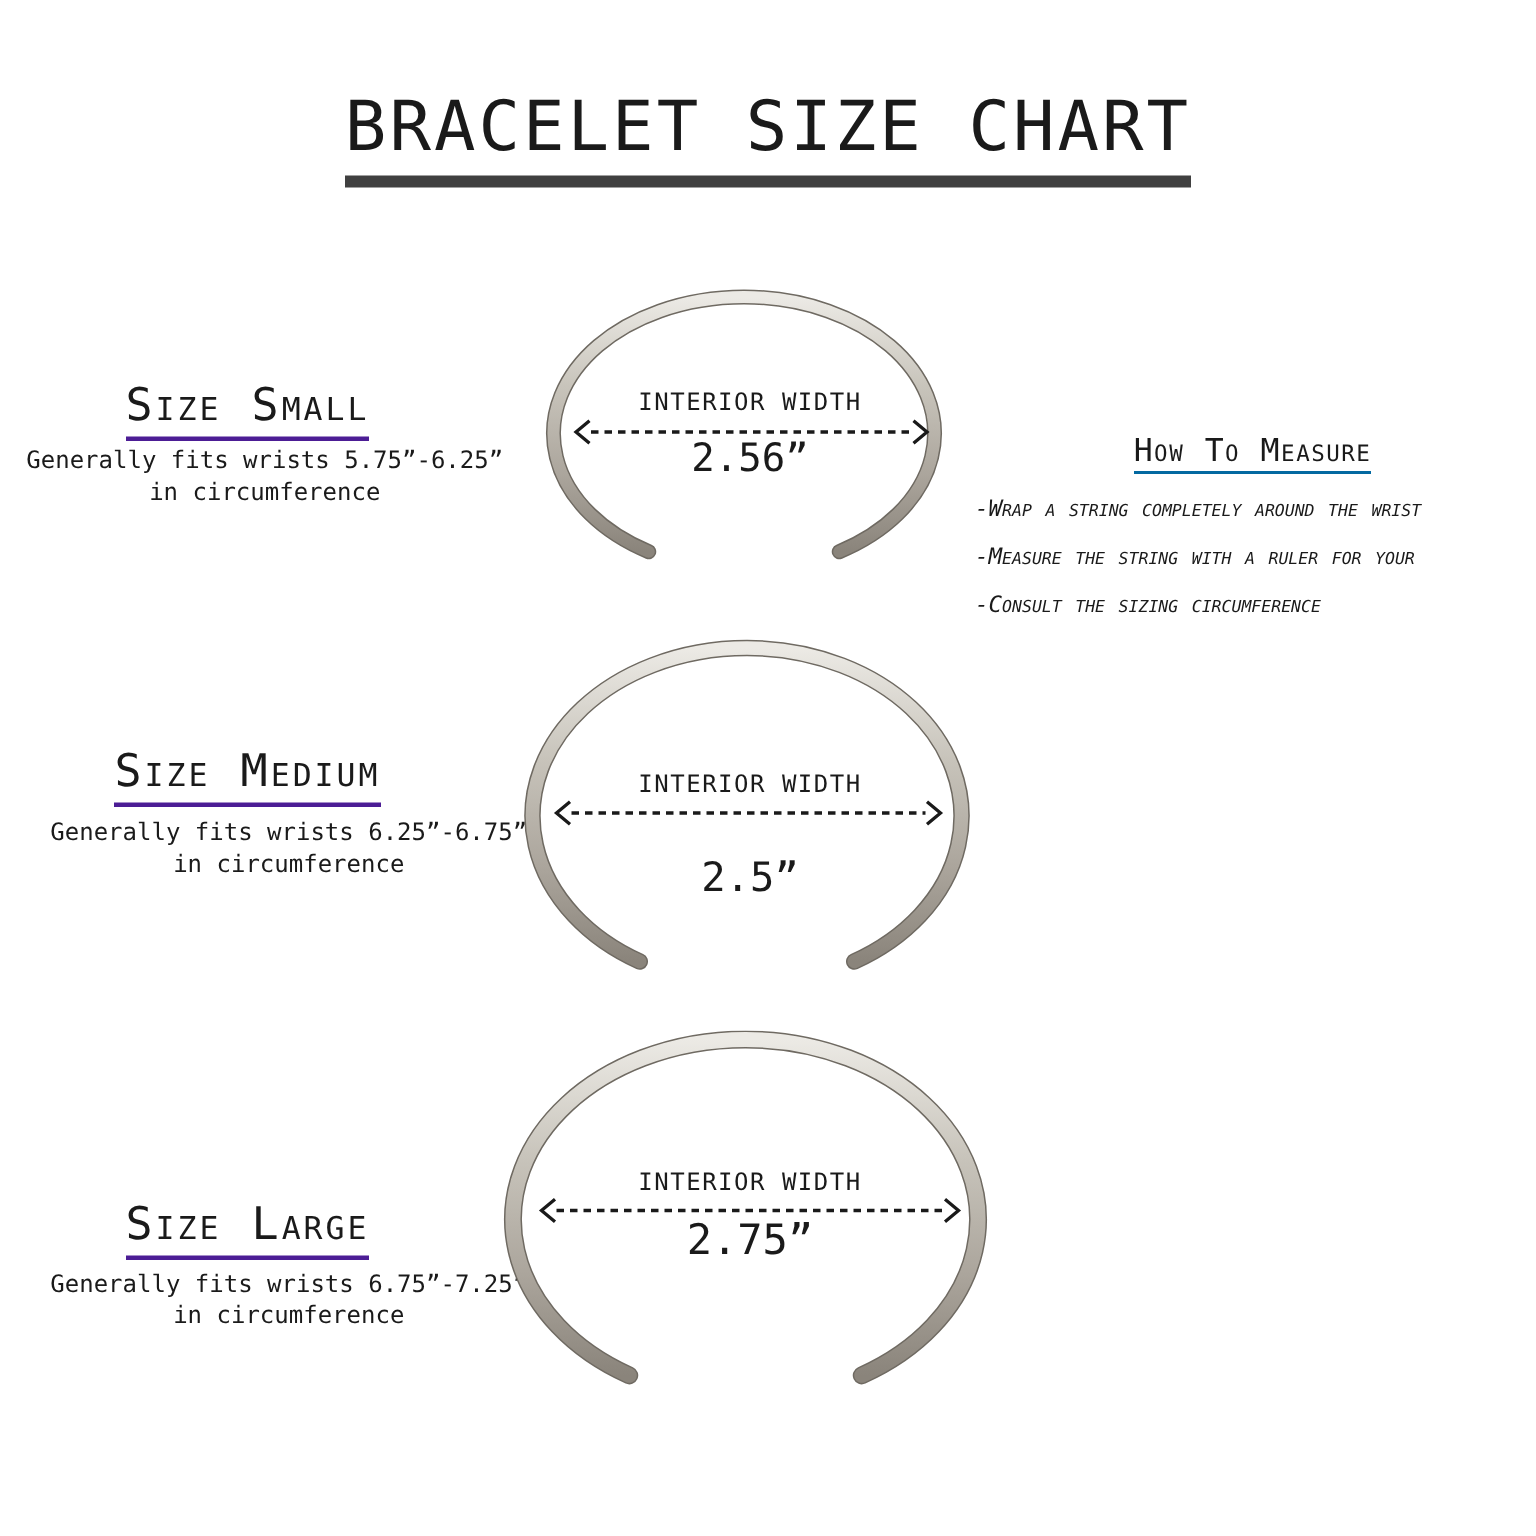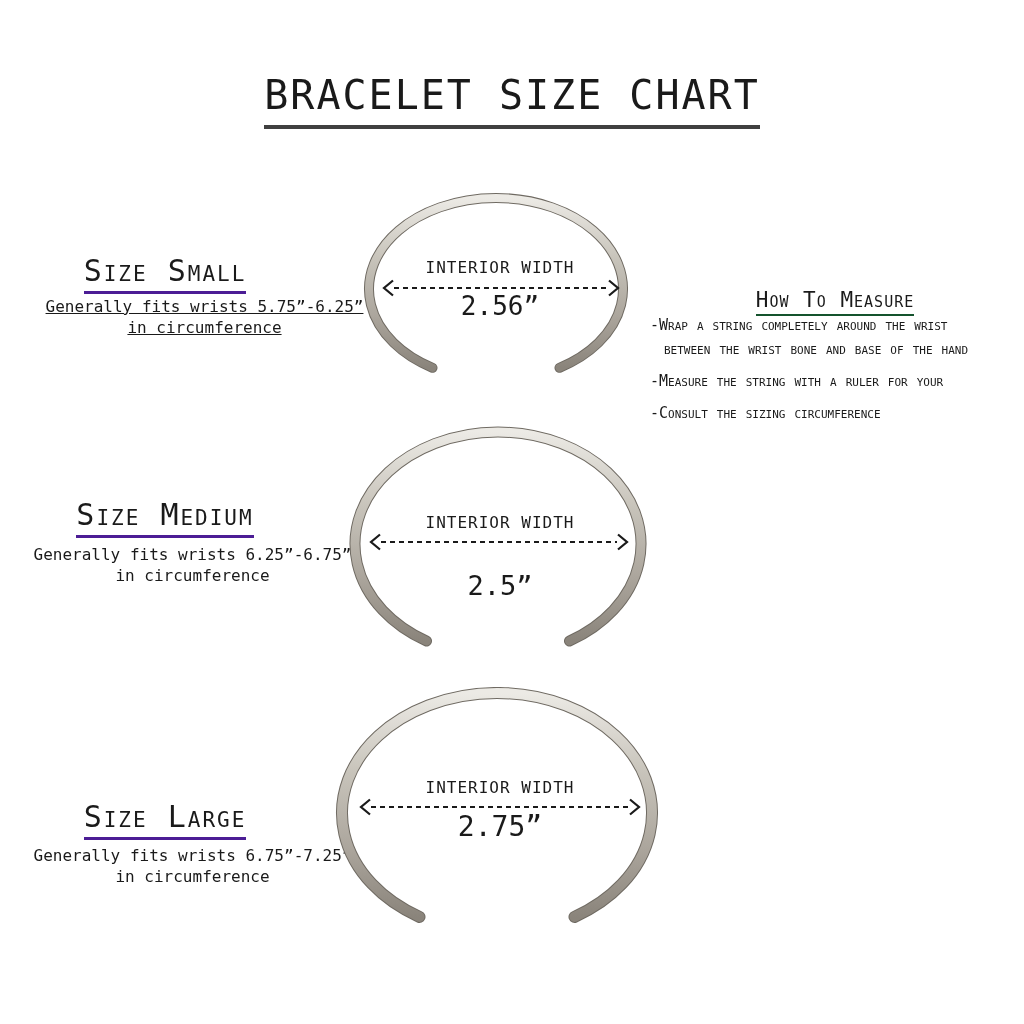--- a/index.html
+++ b/index.html
@@ -17,26 +17,25 @@
   }
   .abs { position: absolute; }
 
   
   .page-title {
     left: 0; top: 60px; width: 1024px;
     text-align: center;
   }
   .page-title span {
     display: inline-block;
-    font-size: 40px;
+    font-size: 46px;
     letter-spacing: 2px;
-    border-bottom: 4px solid #404040;
+    border-bottom: 8px solid #404040;
     padding-bottom: 9px;
     line-height: 1.05;
-    margin-top: 14px;
   }
 
   
   .size-heading {
     text-align: center;
     font-variant: small-caps;
     font-size: 30px;
     letter-spacing: 2px;
     line-height: 1;
   }
@@ -67,21 +66,21 @@
   
   .htm-heading {
     text-align: center;
     font-variant: small-caps;
     font-size: 21px;
     letter-spacing: 1px;
     line-height: 1;
   }
   .htm-heading span {
     display: inline-block;
-    border-bottom: 2px solid #14532d;
+    border-bottom: 2px solid #0369a1;
     padding-bottom: 3px;
   }
   .htm-bullets {
     font-variant: small-caps;
     font-size: 15px;
     line-height: 24px;
   }
   .htm-bullet { margin-bottom: 8px; }
   .htm-line2 { padding-left: 14px; }
 
@@ -101,45 +100,44 @@
   </defs>
 </svg>
 
 <div class="abs page-title">
   <span>BRACELET SIZE CHART</span>
 </div>
 
 <div class="abs size-heading" style="left:40px; top:256px; width:250px;">
   <span>Size Small</span>
 </div>
-<div class="abs size-fits" style="left:32px; top:296px; width:345px;text-decoration:underline;">
+<div class="abs size-fits" style="left:4px; top:296px; width:345px;">
   <div>Generally fits wrists 5.75”-6.25”</div>
   <div>in circumference</div>
 </div>
 
 <svg class="abs" style="left:361px; top:192px;" width="270" height="205" viewBox="0 0 270 205">
   <path d="M 198.5 175.8 A 127 91 0 1 0 71.5 175.8" fill="none" stroke="#6f6a62" stroke-width="10" stroke-linecap="round"></path>
   <path d="M 198.5 175.8 A 127 91 0 1 0 71.5 175.8" fill="none" stroke="url(#metalGrad)" stroke-width="8" stroke-linecap="round"></path>
 </svg>
 
 <div class="abs iw-label" style="left:350px; top:260px; width:300px;">INTERIOR WIDTH</div>
 <svg class="abs" style="left:381px; top:277px;" width="240" height="22" viewBox="0 0 240 22">
   <line x1="13" y1="11" x2="227" y2="11" stroke="#1a1a1a" stroke-width="2.2" stroke-dasharray="5 4"></line>
   <polyline points="12,3.5 3,11 12,18.5" fill="none" stroke="#1a1a1a" stroke-width="2.2"></polyline>
   <polyline points="228,3.5 237,11 228,18.5" fill="none" stroke="#1a1a1a" stroke-width="2.2"></polyline>
 </svg>
 <div class="abs iw-value" style="left:350px; top:293px; width:300px; font-size:26px;">2.56”</div>
 
 <div class="abs htm-heading" style="left:700px; top:290px; width:270px;">
   <span>How To Measure</span>
 </div>
-<div class="abs htm-bullets" style="left:650px; top:313px; width:372px;">
+<div class="abs htm-bullets" style="left:650px; top:327px; width:372px;font-style:italic;">
   <div class="htm-bullet">
     <div class="htm-line1">-Wrap a string completely around the wrist</div>
-    <div class="htm-line2">between the wrist bone and base of the hand</div>
   </div>
   <div class="htm-bullet">
     <div class="htm-line1">-Measure the string with a ruler for your</div>
   </div>
   <div class="htm-bullet">
     <div class="htm-line1">-Consult the sizing circumference</div>
   </div>
 </div>
 
 <div class="abs size-heading" style="left:40px; top:500px; width:250px;">

